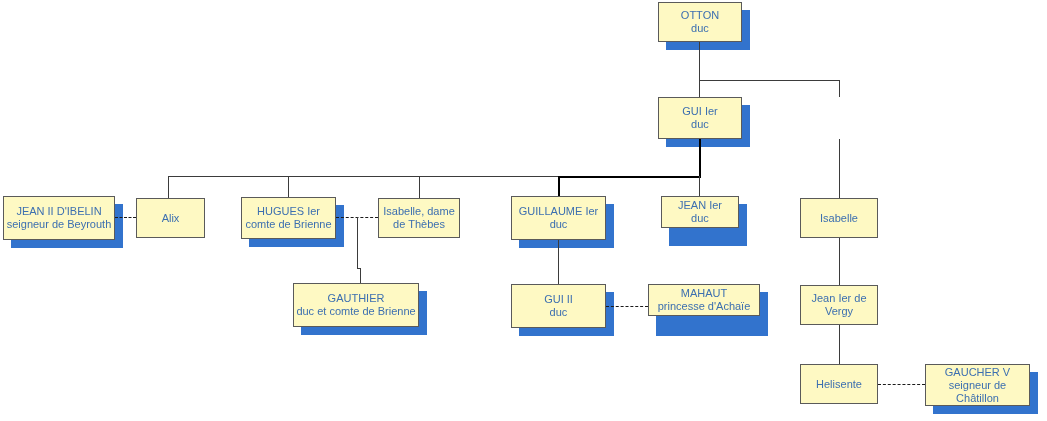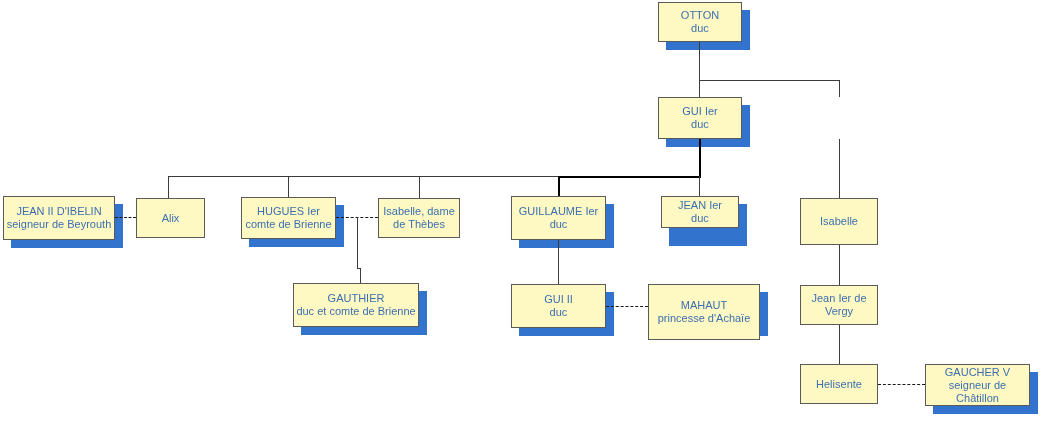--- a/index.html
+++ b/index.html
@@ -105,26 +105,26 @@
 seigneur de Beyrouth</div>
   <div class="node" style="left:136px;top:198px;width:69px;height:40px;">Alix</div>
   <div class="node" style="left:241px;top:197px;width:95px;height:42px;">HUGUES Ier
 comte de Brienne</div>
   <div class="node" style="left:378px;top:198px;width:82px;height:40px;">Isabelle, dame
 de Thèbes</div>
   <div class="node" style="left:511px;top:196px;width:95px;height:44px;">GUILLAUME Ier
 duc</div>
   <div class="node" style="left:661px;top:196px;width:78px;height:32px;">JEAN Ier
 duc</div>
-  <div class="node" style="left:800px;top:198px;width:78px;height:47px;">Isabelle</div>
+  <div class="node" style="left:800px;top:198px;width:78px;height:40px;">Isabelle</div>
   <div class="node" style="left:293px;top:283px;width:126px;height:44px;">GAUTHIER
 duc et comte de Brienne</div>
   <div class="node" style="left:511px;top:284px;width:95px;height:44px;">GUI II
 duc</div>
-  <div class="node" style="left:648px;top:284px;width:112px;height:56px;">MAHAUT
+  <div class="node" style="left:648px;top:284px;width:112px;height:32px;">MAHAUT
 princesse d'Achaïe</div>
   <div class="node" style="left:800px;top:285px;width:78px;height:40px;">Jean Ier de
 Vergy</div>
   <div class="node" style="left:800px;top:364px;width:78px;height:40px;">Helisente</div>
   <div class="node" style="left:925px;top:364px;width:105px;height:42px;">GAUCHER V
 seigneur de Châtillon</div>
 
 </div>
 
 </body></html>

